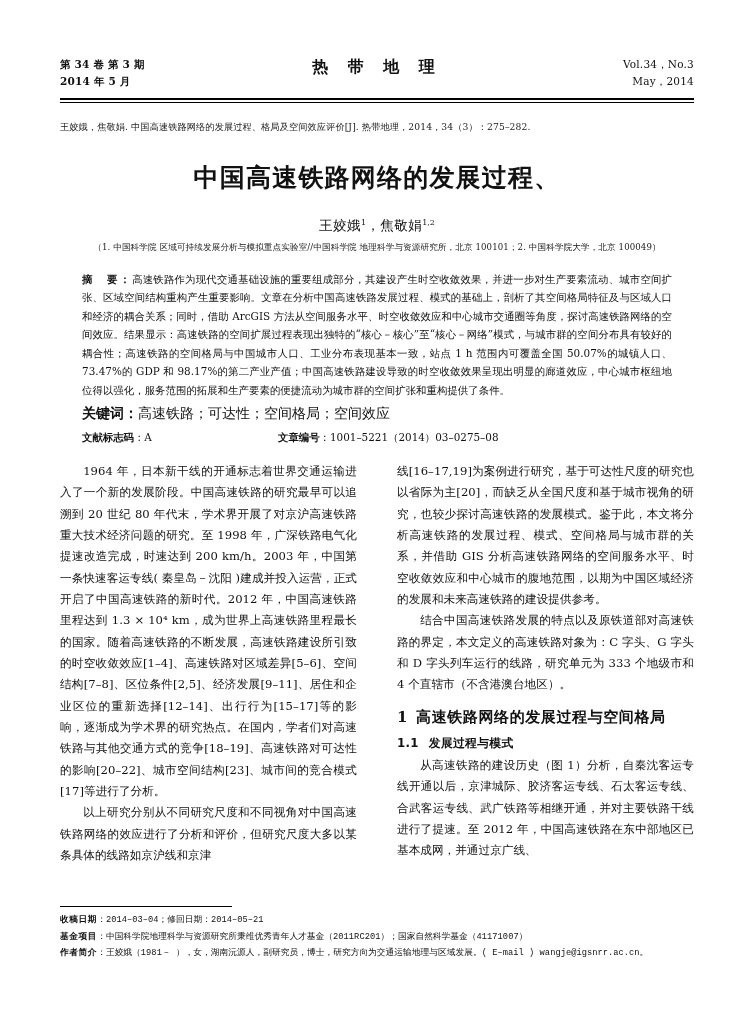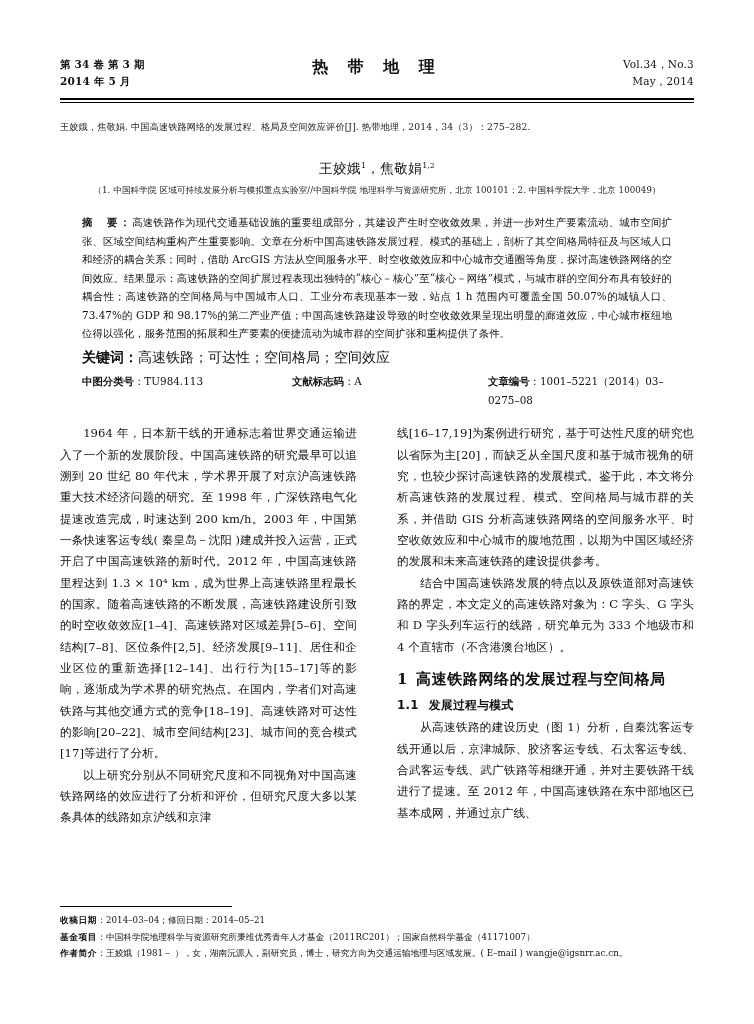--- a/index.html
+++ b/index.html
@@ -161,20 +161,21 @@
     font-family: "DejaVu Sans", "Liberation Sans", sans-serif;
   }
   h3.subsec .num { margin-right: 10px; }
 
   
   .footnotes {
     position: absolute;
     left: 60px;
     right: 53px;
     bottom: 62px;
+    font-family: Liberation Mono, monospace;
   }
   .fn-rule {
     width: 172px;
     border-top: 1px solid #000;
     margin-bottom: 5px;
   }
   .fn-line {
     font-size: 8.7px;
     line-height: 1.92;
     letter-spacing: .05px;
@@ -198,40 +199,38 @@
     <div class="mast-col right">
       <div>Vol.34，No.3</div>
       <div>May，2014</div>
     </div>
   </div>
   <div class="rule-double"></div>
 
   <div class="citation">王姣娥，焦敬娟. 中国高速铁路网络的发展过程、格局及空间效应评价[J]. 热带地理，2014，34（3）：275–282.</div>
 
   <div class="title">
+    <span class="ln">中国高速铁路网络的发展过程、</span>
   </div>
 
   <div class="authors">
     <span>王姣娥</span><sup>1</sup><span>，</span><span>焦敬娟</span><sup>1,2</sup>
   </div>
 
   <div class="affil">（1. 中国科学院 区域可持续发展分析与模拟重点实验室//中国科学院 地理科学与资源研究所，北京 100101；2. 中国科学院大学，北京 100049）</div>
 
   <div class="abstract">
     <span class="lead">摘　要</span><span class="lead">：</span><span>高速铁路作为现代交通基础设施的重要组成部分，其建设产生时空收敛效果，并进一步对生产要素流动、城市空间扩张、区域空间结构重构产生重要影响。文章在分析中国高速铁路发展过程、模式的基础上，剖析了其空间格局特征及与区域人口和经济的耦合关系；同时，借助 ArcGIS 方法从空间服务水平、时空收敛效应和中心城市交通圈等角度，探讨高速铁路网络的空间效应。结果显示：高速铁路的空间扩展过程表现出独特的“核心－核心”至“核心－网络”模式，与城市群的空间分布具有较好的耦合性；高速铁路的空间格局与中国城市人口、工业分布表现基本一致，站点 1 h 范围内可覆盖全国 50.07%的城镇人口、73.47%的 GDP 和 98.17%的第二产业产值；中国高速铁路建设导致的时空收敛效果呈现出明显的廊道效应，中心城市枢纽地位得以强化，服务范围的拓展和生产要素的便捷流动为城市群的空间扩张和重构提供了条件。</span>
   </div>
 
   <div class="kw">
     <b>关键词</b><b>：</b><span>高速铁路；可达性；空间格局；空间效应</span>
   </div>
 
   <div class="codes">
-    <div class="c1">
-      <b>中图分类号</b><span>：TU984.113</span>
-    </div>
     <div class="c2">
       <b>文献标志码</b><span>：A</span>
     </div>
     <div class="c3">
       <b>文章编号</b><span>：1001–5221（2014）03–0275–08</span>
     </div>
   </div>
 
   <div class="columns">
 

